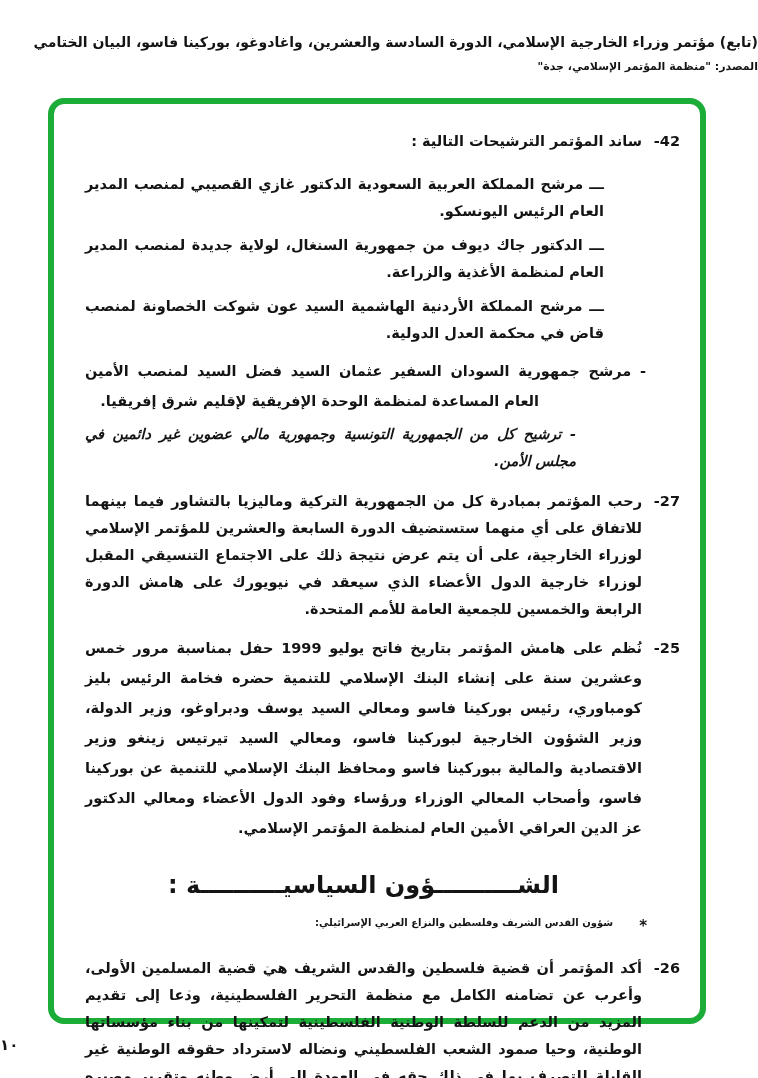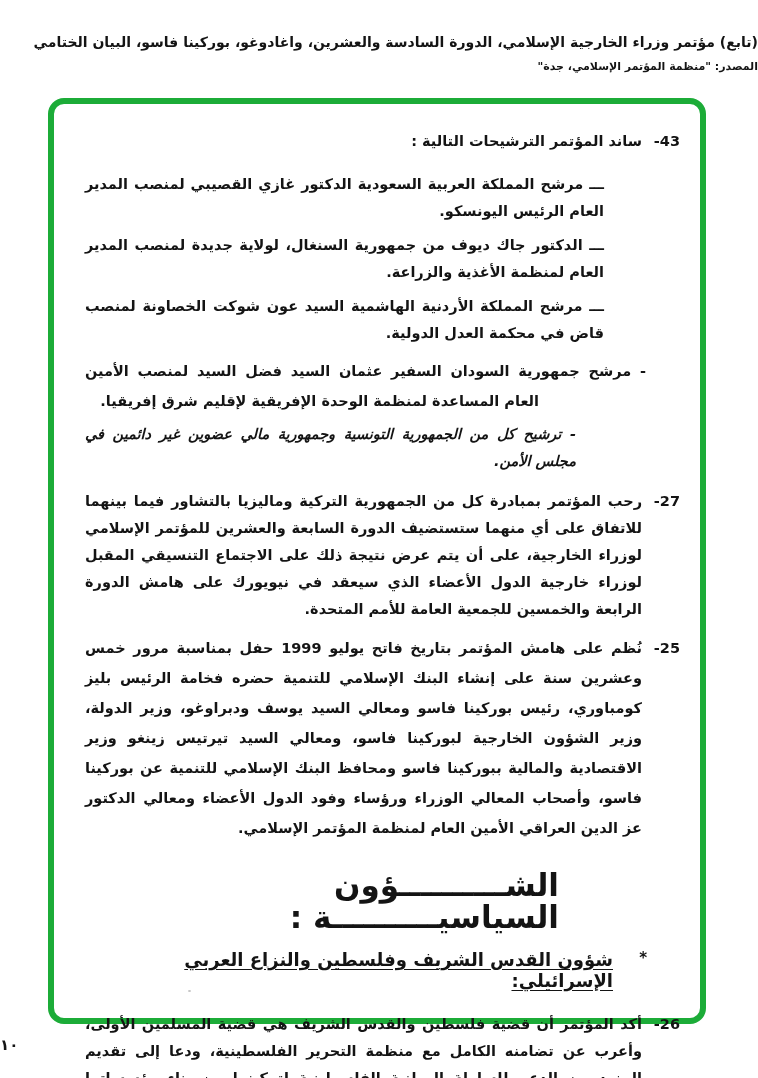--- a/index.html
+++ b/index.html
@@ -19,42 +19,42 @@
   .num{flex:none;width:30px;line-height:27px;}
   .nbody{flex:1;text-align:justify;line-height:27px;}
   .lh30{line-height:30px;}
   #item23{margin-bottom:16px;}
   .nom{line-height:27px;text-align:justify;}
   .nom-a{margin-right:76px;margin-bottom:7px;}
   .nom-4{margin-right:34px;margin-top:9px;padding-right:107px;text-indent:-107px;line-height:30px;}
   .nom-5{margin-right:104px;margin-top:5px;font-style:italic;}
   #item24{margin-top:13px;}
   #item25{margin-top:10px;}
-  .section-heading{margin:26px 121px 0 0;font-size:31px;line-height:32px;width:fit-content;}
+  .section-heading{margin:26px 121px 0 0;font-size:24px;line-height:32px;width:fit-content;}
   .subsection{display:flex;margin:16px 33px 0 0;align-items:flex-start;}
   .subsection .star{flex:none;width:34px;font-size:15px;}
-  .subsection .subtitle{text-decoration:underline;text-underline-offset:3px;font-size:18px;}
+  .subsection .subtitle{text-underline-offset:3px;font-size:10px;}
   #item26{margin-top:20px;}
   .page-number{position:absolute;top:1036px;left:0;right:0;font-size:15px;font-weight:bold;}
   .speck{position:absolute;width:3px;height:2px;background:#c4c4c4;border-radius:50%;}
   .speck-1{left:266px;top:966px;}
   .speck-2{left:188px;top:990px;}
 </style>
 </head>
 <body>
 
 <div class="header">
   <div class="header-l1">(تابع) مؤتمر وزراء الخارجية الإسلامي، الدورة السادسة والعشرين، واغادوغو، بوركينا فاسو، البيان الختامي</div>
   <div class="header-l2">المصدر:  "منظمة المؤتمر الإسلامي، جدة"</div>
 </div>
 
 <div class="doc-frame">
 
   <div class="num-item" id="item23">
-    <span class="num">43-</span>
+    <span class="num">42-</span>
     <div class="nbody">ساند المؤتمر الترشيحات التالية :</div>
   </div>
 
   <div class="nom nom-a">
     <span>ـــ</span>
     <span>مرشح المملكة العربية السعودية الدكتور غازي القصيبي لمنصب المدير العام الرئيس اليونسكو.</span>
   </div>
   <div class="nom nom-a">
     <span>ـــ</span>
     <span>الدكتور جاك ديوف من جمهورية السنغال، لولاية جديدة لمنصب المدير العام لمنظمة الأغذية والزراعة.</span>

